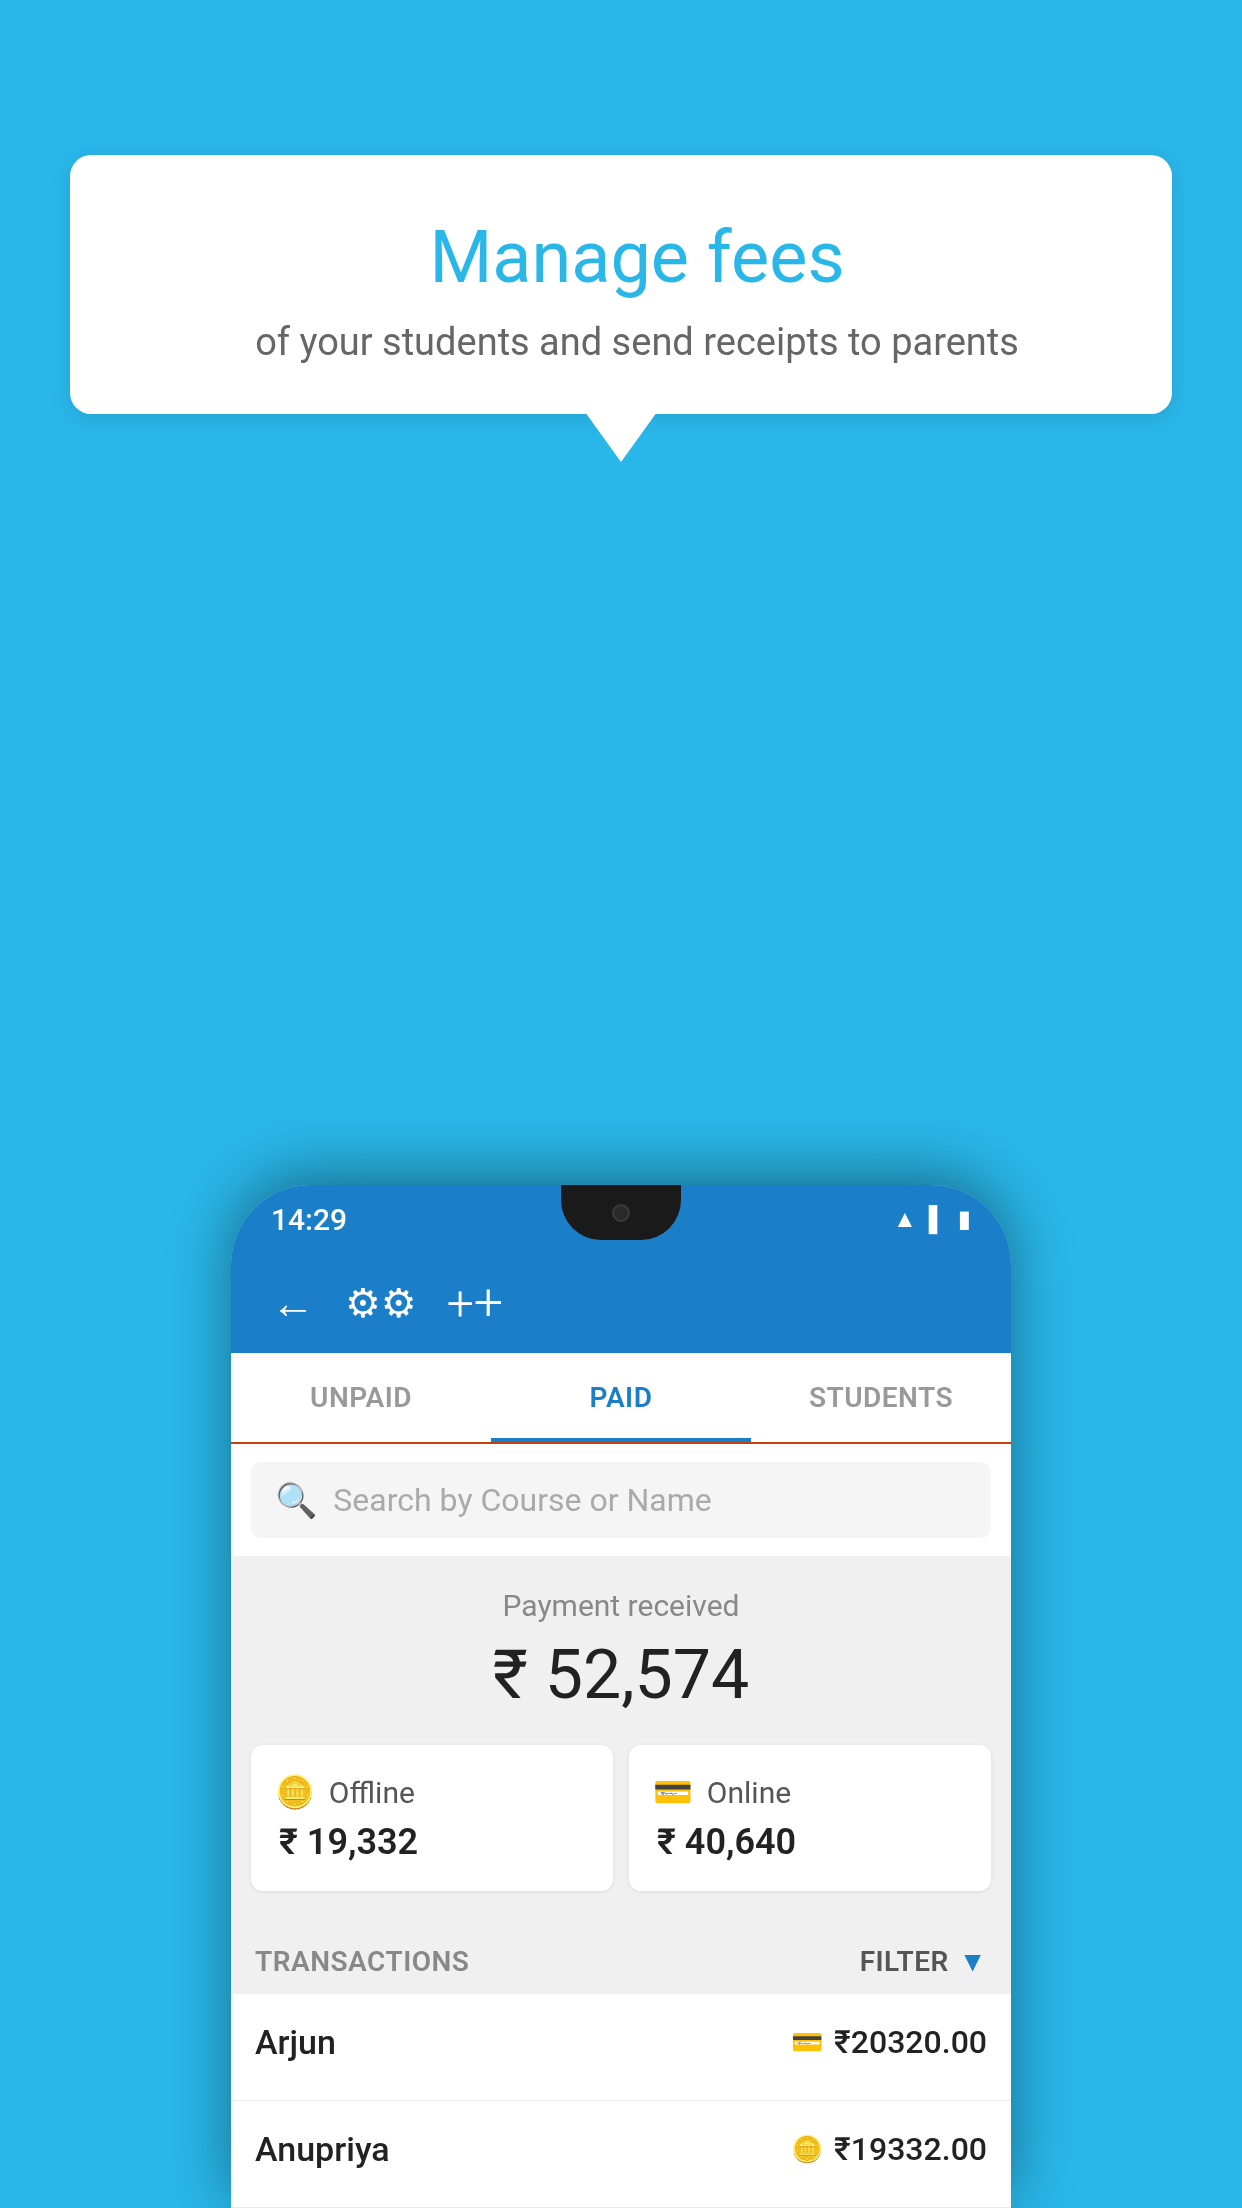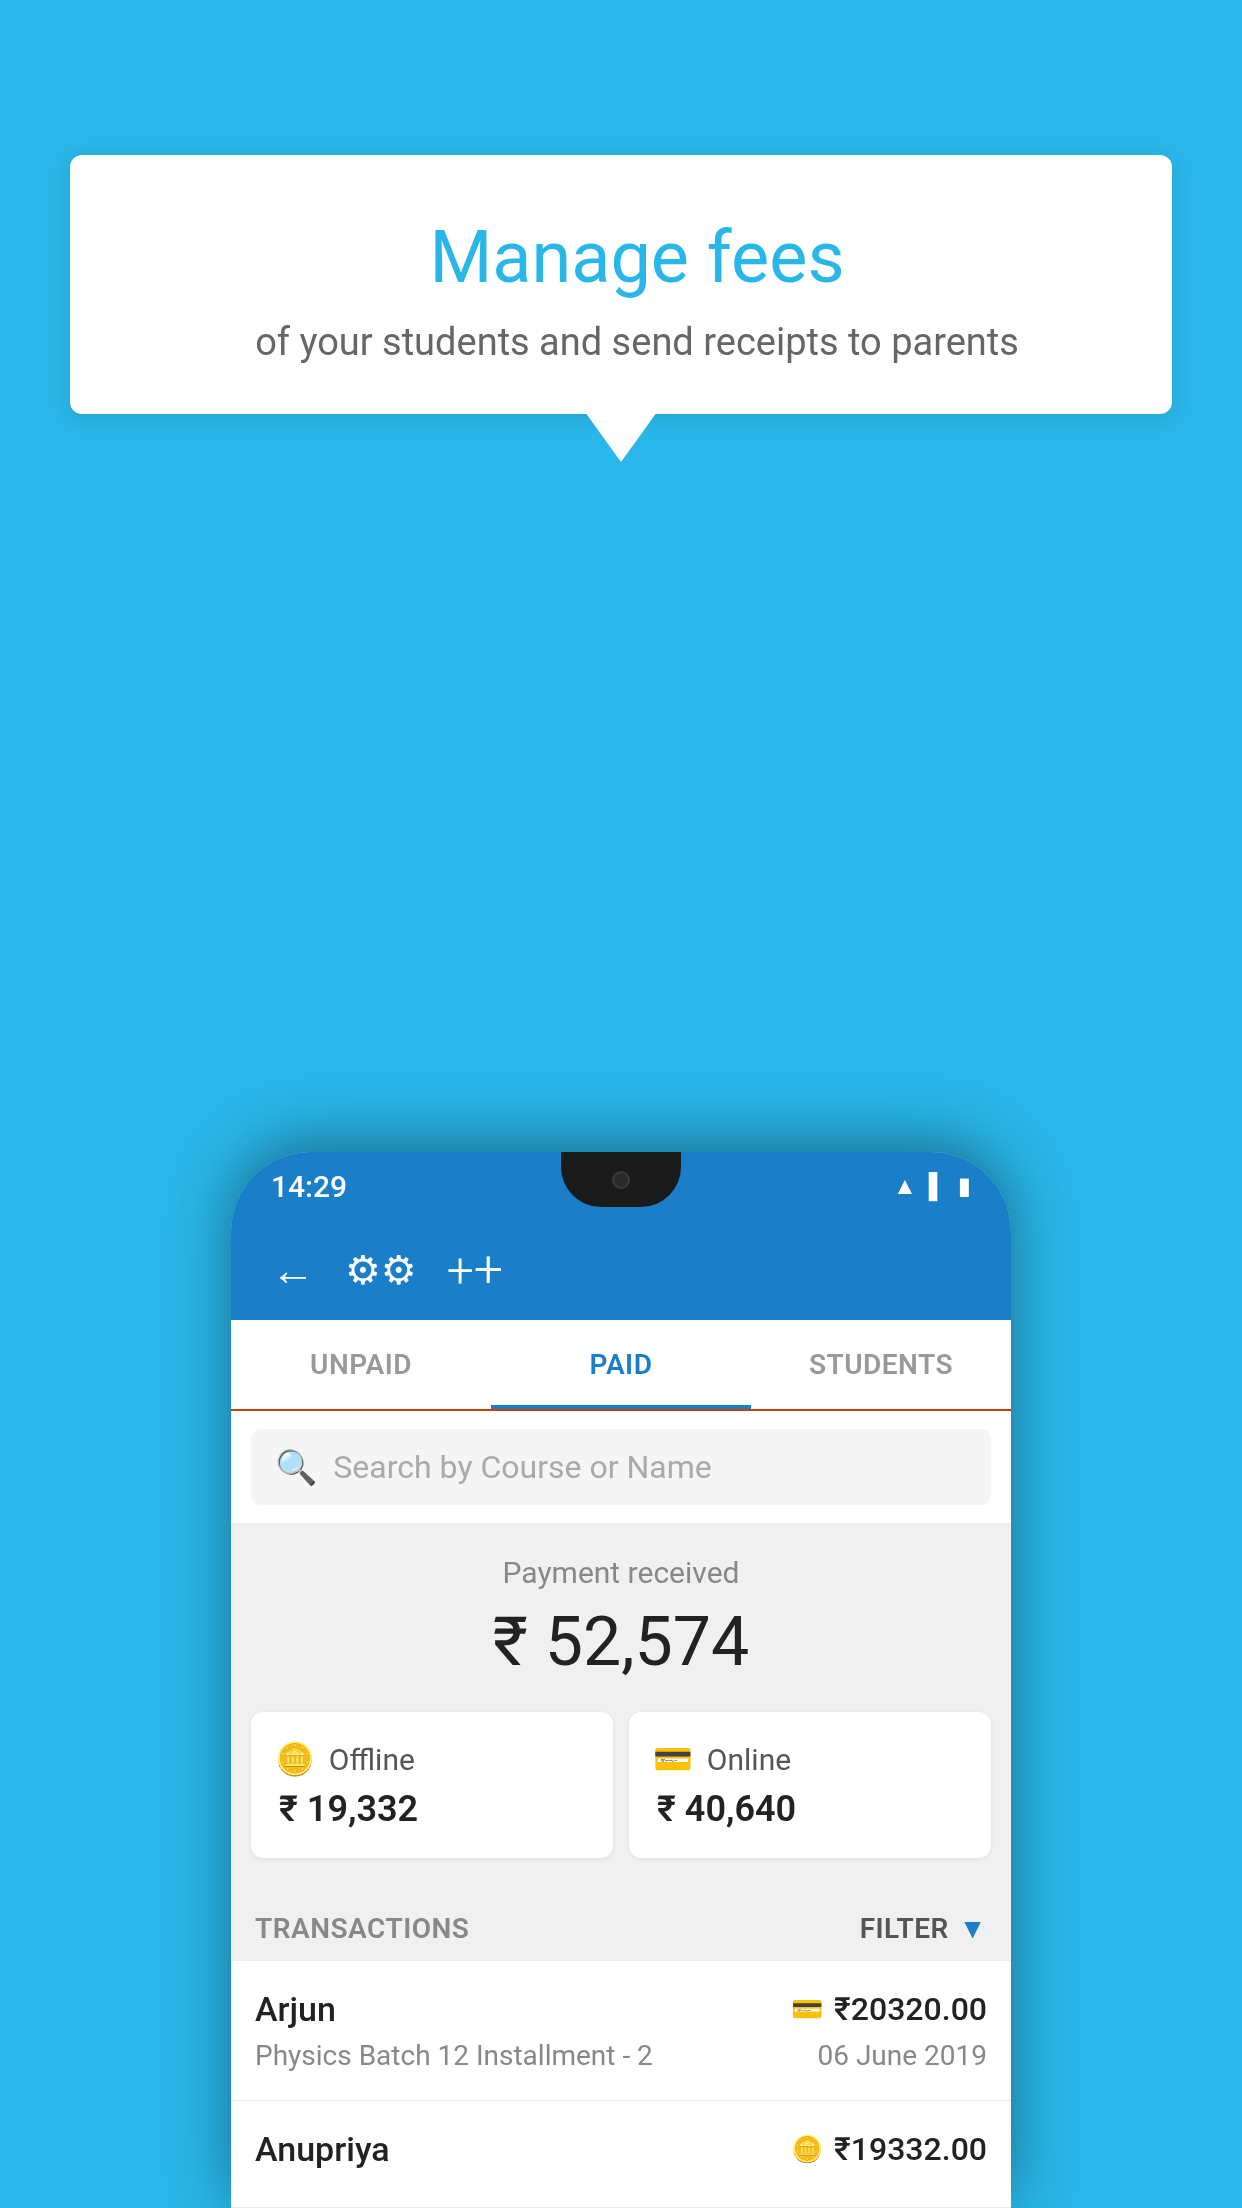--- a/index.html
+++ b/index.html
@@ -13,21 +13,21 @@
       position: relative;
     }
 
     
     .tooltip-card {
       position: absolute;
       top: 155px;
       left: 70px;
       right: 70px;
       background: white;
-      border-radius: 12px;
+      border-radius: 21px;
       padding: 60px 60px 50px 92px;
       text-align: center;
       box-shadow: 0 4px 20px rgba(0,0,0,0.1);
     }
 
     .tooltip-card::after {
       content: '';
       position: absolute;
       bottom: -48px;
       left: 50%;
@@ -441,24 +441,20 @@
       </div>
 
       <div class="transaction-row">
         <div class="transaction-top">
           <span class="transaction-name">Arjun</span>
           <div class="transaction-amount-wrap">
             <span class="transaction-type-icon">💳</span>
             <span class="transaction-amount">₹20320.00</span>
           </div>
         </div>
-        <div class="transaction-bottom">
-          <span class="transaction-course">Physics Batch 12 Installment - 2</span>
-          <span class="transaction-date">06 June 2019</span>
-        </div>
       </div>
 
       <div class="transaction-row">
         <div class="transaction-top">
           <span class="transaction-name">Anupriya</span>
           <div class="transaction-amount-wrap">
             <span class="transaction-type-icon">🪙</span>
             <span class="transaction-amount">₹19332.00</span>
           </div>
         </div>

